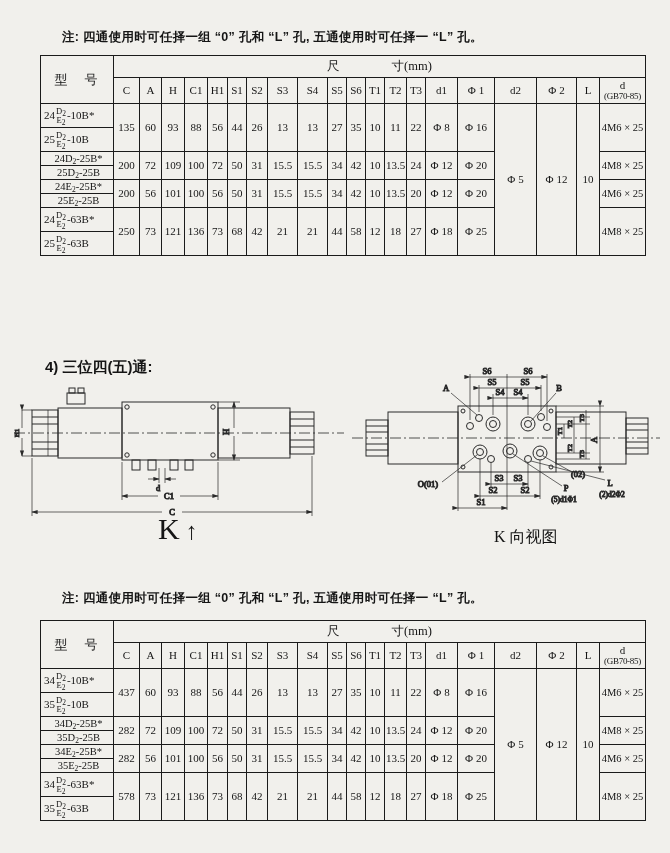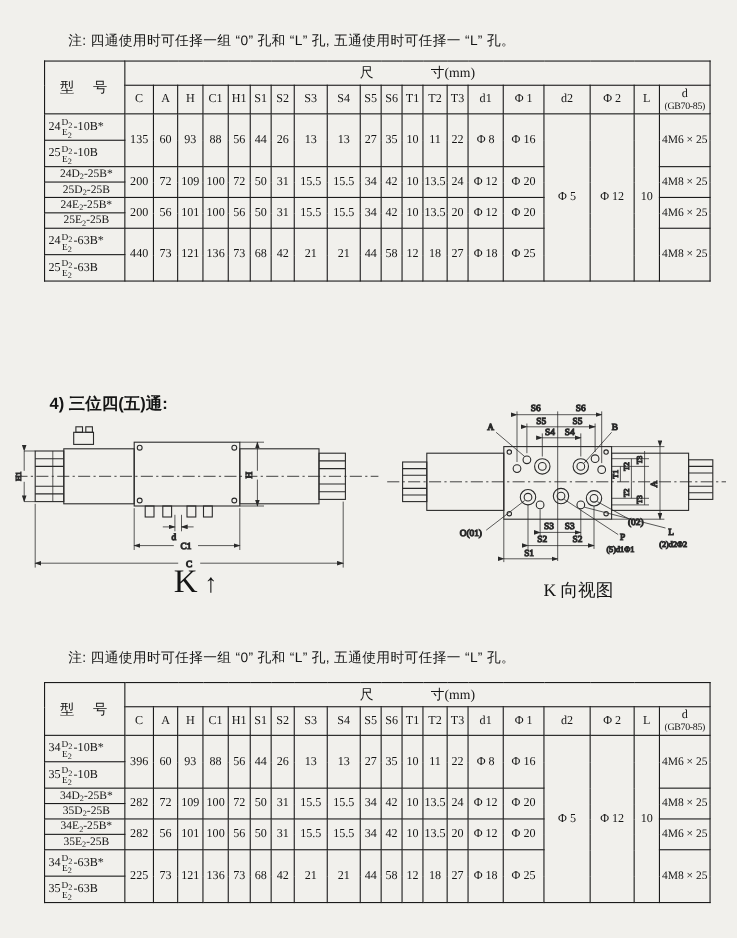--- a/index.html
+++ b/index.html
@@ -4,21 +4,21 @@
 <style>
   html,body{margin:0;padding:0;}
   body{
     width:670px;height:853px;position:relative;overflow:hidden;
     background:#f1f0ec;color:#151515;
     font-family:"Liberation Serif","DejaVu Serif",serif;
   }
   .abs{position:absolute;}
   .note{
     font-family:"Liberation Sans","DejaVu Sans",sans-serif;
-    font-weight:normal;font-size:12.5px;letter-spacing:.3px;white-space:nowrap;
+    font-weight:bold;font-size:12.5px;letter-spacing:.3px;white-space:nowrap;
   }
   .heading{
     font-family:"Liberation Sans","DejaVu Sans",sans-serif;
     font-weight:bold;font-size:15px;margin-top:34px;
   }
   table.dims{border-collapse:collapse;table-layout:fixed;}
   .dims td{
     border:1px solid #1b1b1b;text-align:center;vertical-align:middle;
     font-size:11px;line-height:1.05;padding:0;overflow:hidden;
   }
@@ -205,21 +205,21 @@
         <td class="mcell">
           <div class="mstk">
             <span>24</span>
             <span class="stk">
               <em>D<sub>2</sub></em>
               <em>E<sub>2</sub></em>
             </span>
             <span>-63B*</span>
           </div>
         </td>
-        <td rowspan="2">440</td>
+        <td rowspan="2">250</td>
         <td rowspan="2">73</td>
         <td rowspan="2">121</td>
         <td rowspan="2">136</td>
         <td rowspan="2">73</td>
         <td rowspan="2">68</td>
         <td rowspan="2">42</td>
         <td rowspan="2">21</td>
         <td rowspan="2">21</td>
         <td rowspan="2">44</td>
         <td rowspan="2">58</td>
@@ -528,21 +528,21 @@
         <td class="mcell">
           <div class="mstk">
             <span>34</span>
             <span class="stk">
               <em>D<sub>2</sub></em>
               <em>E<sub>2</sub></em>
             </span>
             <span>-10B*</span>
           </div>
         </td>
-        <td rowspan="2">396</td>
+        <td rowspan="2">437</td>
         <td rowspan="2">60</td>
         <td rowspan="2">93</td>
         <td rowspan="2">88</td>
         <td rowspan="2">56</td>
         <td rowspan="2">44</td>
         <td rowspan="2">26</td>
         <td rowspan="2">13</td>
         <td rowspan="2">13</td>
         <td rowspan="2">27</td>
         <td rowspan="2">35</td>
@@ -626,21 +626,21 @@
         <td class="mcell">
           <div class="mstk">
             <span>34</span>
             <span class="stk">
               <em>D<sub>2</sub></em>
               <em>E<sub>2</sub></em>
             </span>
             <span>-63B*</span>
           </div>
         </td>
-        <td rowspan="2">225</td>
+        <td rowspan="2">578</td>
         <td rowspan="2">73</td>
         <td rowspan="2">121</td>
         <td rowspan="2">136</td>
         <td rowspan="2">73</td>
         <td rowspan="2">68</td>
         <td rowspan="2">42</td>
         <td rowspan="2">21</td>
         <td rowspan="2">21</td>
         <td rowspan="2">44</td>
         <td rowspan="2">58</td>

